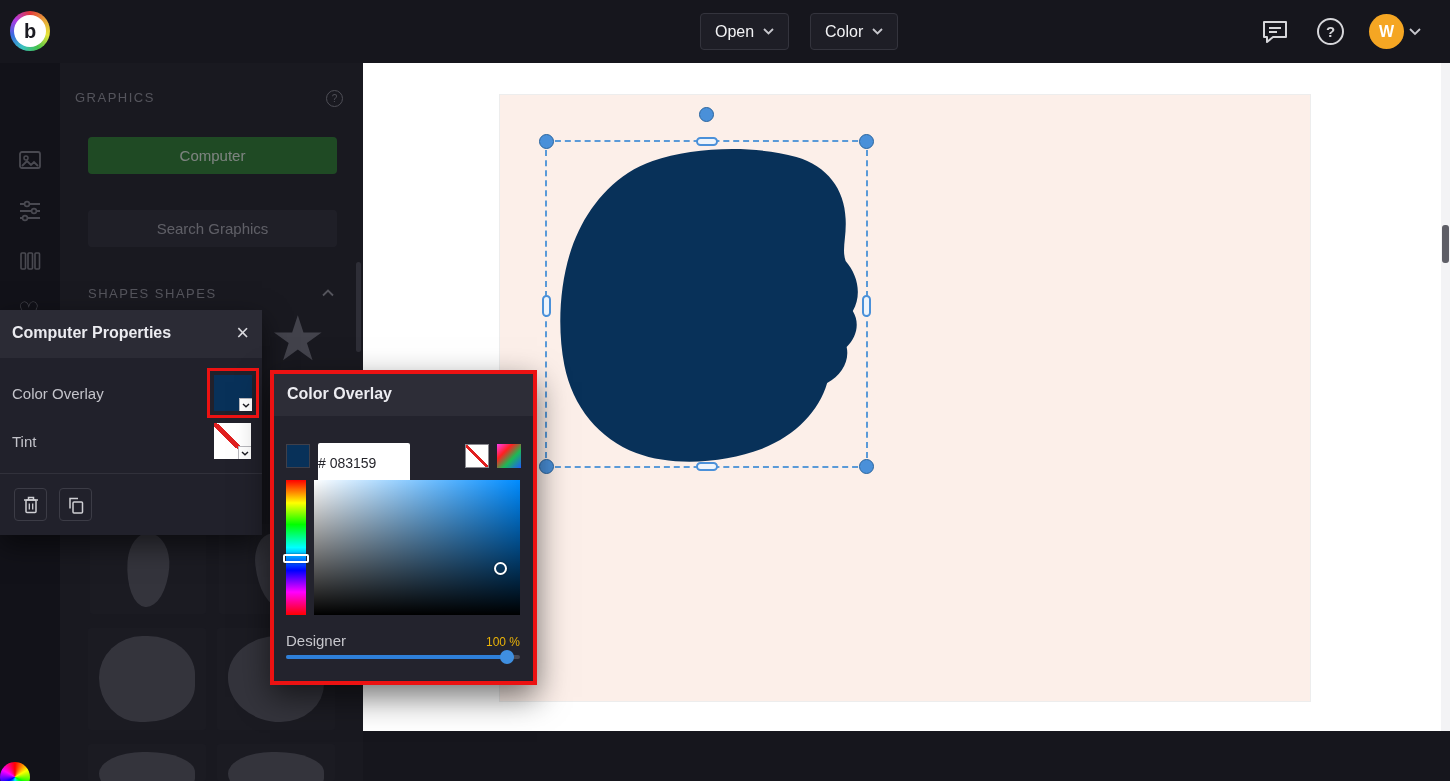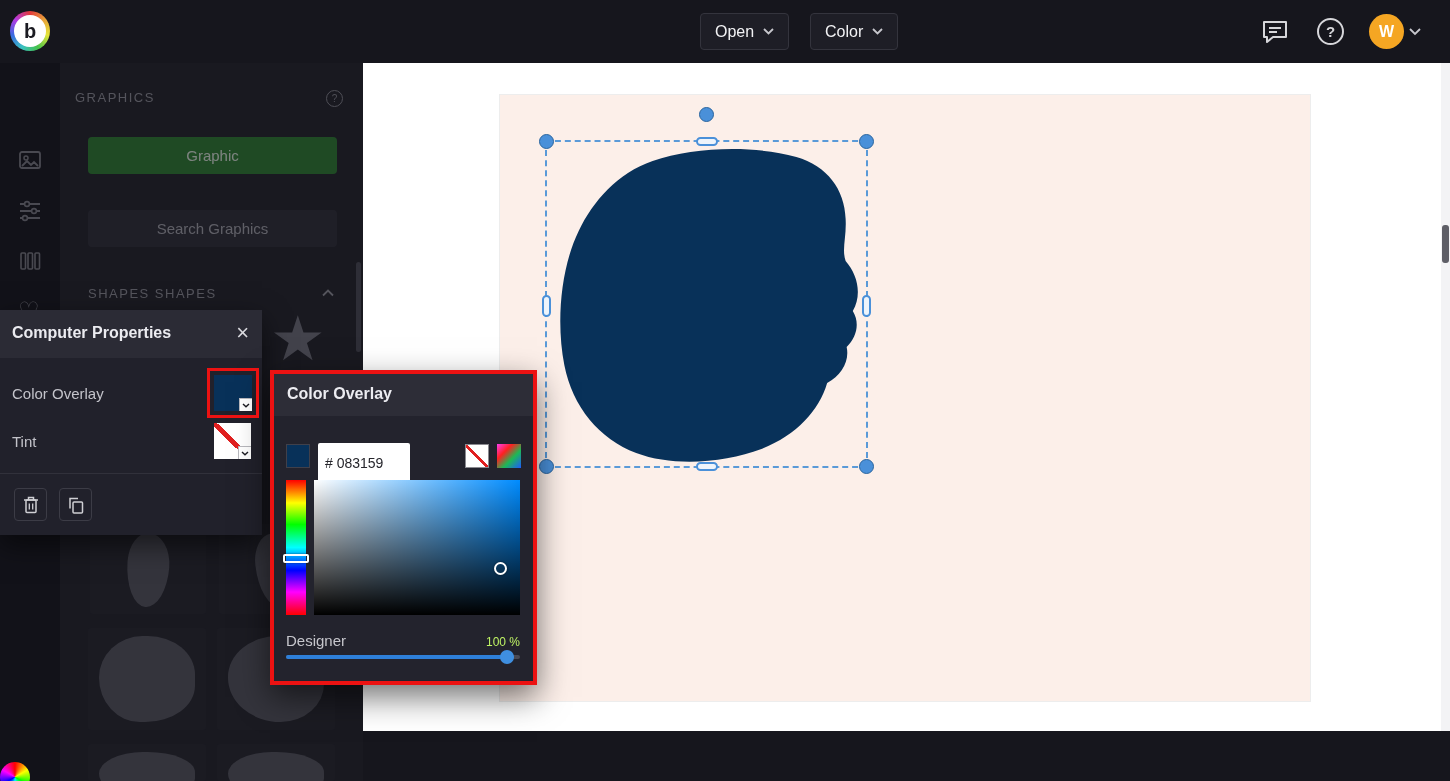--- a/index.html
+++ b/index.html
@@ -87,31 +87,31 @@
   .options-btn{position:absolute;left:104px;top:178px;width:144px;height:33px;border:1px solid #3c3c46;border-radius:4px;background:transparent;
     display:flex;align-items:center;justify-content:space-between;padding:0 12px 0 14px;color:#e7e7eb;font-size:15px;cursor:pointer}
   .annot{position:absolute;z-index:22;pointer-events:none}
 
   
   .picker{position:absolute;left:270px;top:370px;width:267px;height:315px;background:#23232d;z-index:21;box-shadow:0 12px 30px rgba(0,0,0,.55)}
   .picker-head{position:absolute;left:0;top:0;width:259px;height:42px;background:#2d2d37}
   .picker-title{position:absolute;left:13px;top:11px;font-size:16px;font-weight:bold;color:#ececf1}
   .mini-swatch{position:absolute;width:24px;height:24px;cursor:pointer}
   .hex-input{position:absolute;left:44px;top:69px;width:92px;height:40px;background:#fff;border:none;border-radius:2px;
-    font-size:14px;color:#26262c;padding-left:7px;font-family:"Liberation Sans",sans-serif}
+    font-size:14px;color:#26262c;font-family:"Liberation Sans",sans-serif}
   .none-swatch{background:linear-gradient(to top right,#fff 44%,#e02020 44%,#e02020 54%,#fff 54%);border:1px solid #8a8a90}
   .grad-swatch{background:linear-gradient(135deg,#ff3df0,#ff2020 32%,#1db954 62%,#1e5bff 100%)}
   .hue{position:absolute;left:12px;top:106px;width:20px;height:135px;cursor:pointer;
     background:linear-gradient(#f00,#ff0 17%,#0f0 33%,#0ff 50%,#00f 67%,#f0f 83%,#f00)}
   .hue-cursor{position:absolute;left:9px;top:180px;width:26px;height:9px;border:2px solid #fff;border-radius:2px;box-shadow:0 0 2px rgba(0,0,0,.6);cursor:pointer}
   .sb{position:absolute;left:40px;top:106px;width:206px;height:135px;cursor:crosshair;
     background:linear-gradient(to top,#000,rgba(0,0,0,0)),linear-gradient(to right,#fff,rgba(255,255,255,0)),#008cff}
   .sb-cursor{position:absolute;left:220px;top:188px;width:13px;height:13px;border:2px solid #fff;border-radius:50%;box-shadow:0 0 2px rgba(0,0,0,.7);cursor:pointer}
   .int-label{position:absolute;left:12px;top:258px;font-size:15px;color:#c6c6cc}
-  .int-value{position:absolute;left:190px;top:261px;width:56px;text-align:right;font-size:12px;color:#bef264}
+  .int-value{position:absolute;left:190px;top:261px;width:56px;text-align:right;font-size:12px;color:#eab308}
   .int-track{position:absolute;left:12px;top:281px;width:234px;height:4px;background:#4a4a54;border-radius:2px;cursor:pointer}
   .int-fill{position:absolute;left:12px;top:281px;width:228px;height:4px;background:#2e7fd9;border-radius:2px}
   .int-handle{position:absolute;left:226px;top:276px;width:14px;height:14px;border-radius:50%;background:#3f8fe0;cursor:pointer}
 </style>
 </head>
 <body>
 
 <div class="dim"></div>
 
 <header class="topbar">
@@ -165,21 +165,21 @@
   <div class="strip-ic glyph" style="top:236px;font-size:24px">♡</div>
   <div class="strip-ic glyph" style="top:287px;font-size:24px">△</div>
 </nav>
 <div class="color-wheel"></div>
 
 <section class="gpanel"></section>
 <div class="sec-head" style="left:75px;top:90px;z-index:1">GRAPHICS</div>
 <div class="q-circle">
     <span>?</span>
   </div>
-<button class="btn-computer" style="background: rgb(46, 125, 50);">Graphic</button>
+<button class="btn-computer" style="background: rgb(46, 125, 50);">Computer</button>
 <button class="btn-search">Search Graphics</button>
 <div class="sec-head" style="left:88px;top:286px">SHAPES SHAPES</div>
 <svg class="chev-up" width="12" height="8">
     <polyline points="1,6.5 6,1.5 11,6.5" fill="none" stroke="currentColor" stroke-width="1.8"></polyline>
   </svg>
 <div class="star glyph">★</div>
 <div class="panel-scroll"></div>
 
 <div class="tile" style="left:90px;top:524px;width:116px;height:90px">
     <div class="blob-narrow"></div>

